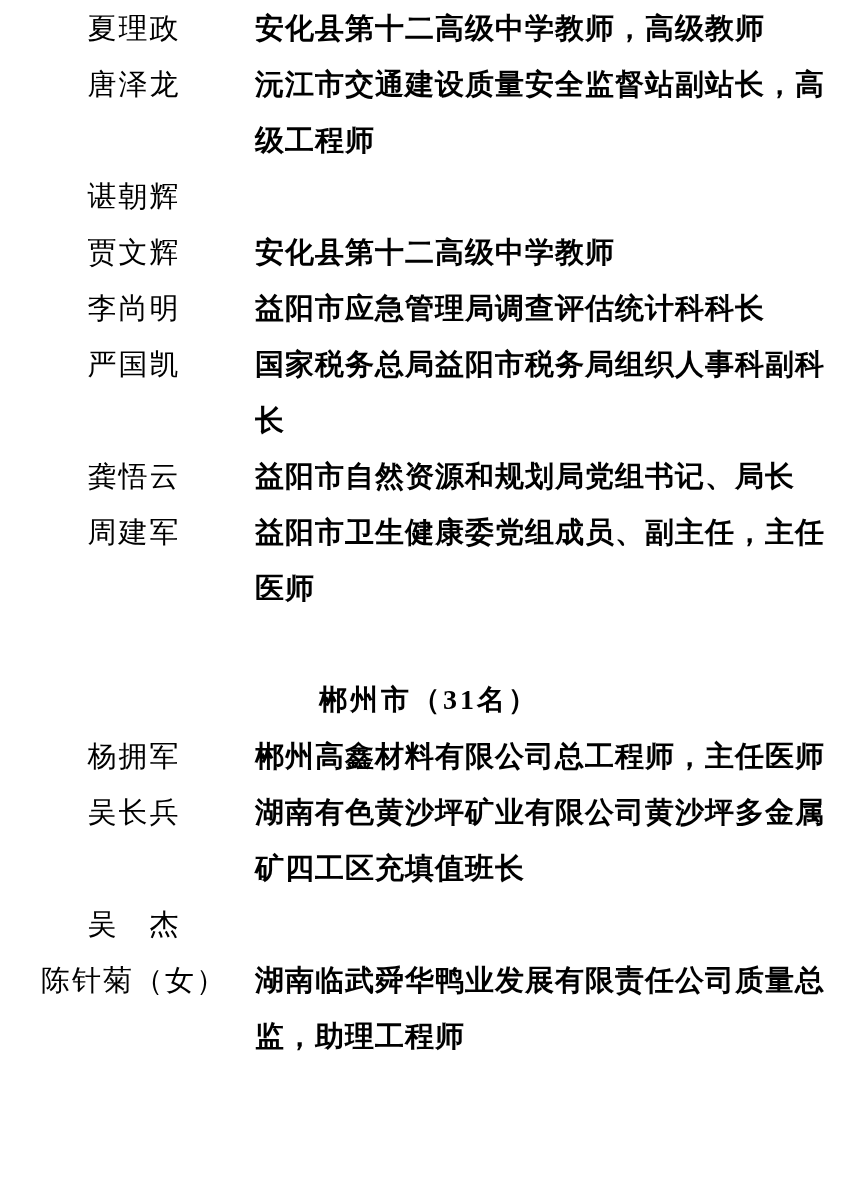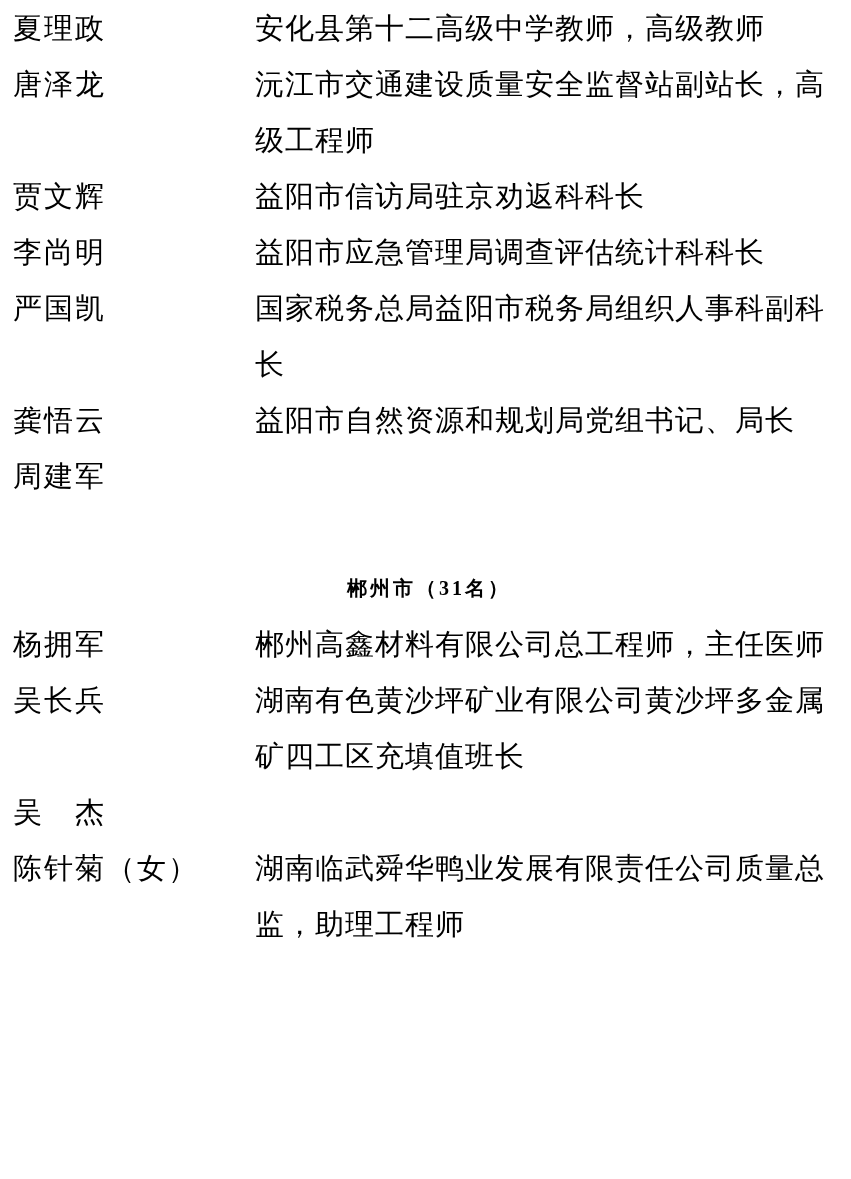--- a/index.html
+++ b/index.html
@@ -24,34 +24,36 @@
     display: flex;
     align-items: flex-start;
   }
   .entry-name {
     width: 242px;
     flex: 0 0 242px;
     font-size: 29px;
     line-height: 56px;
     letter-spacing: 2px;
     white-space: pre;
+    text-align: center;
   }
   .entry-desc {
     width: 590px;
     flex: 0 1 590px;
     font-size: 29px;
     line-height: 56px;
     letter-spacing: 1px;
     word-break: break-all;
     overflow-wrap: anywhere;
+    font-weight: bold;
   }
   .city-heading {
     margin: 56px 0 0 0;
     text-align: center;
-    font-size: 20px;
+    font-size: 28px;
     line-height: 56px;
     font-weight: 700;
     letter-spacing: 3px;
     font-family: "Liberation Serif", "DejaVu Serif", serif;
   }
   .category-heading {
     margin: 0;
     font-size: 30px;
     line-height: 56px;
     font-weight: 700;
@@ -67,39 +69,41 @@
   <section>
     <div class="entry">
       <div class="entry-name">夏理政</div>
       <div class="entry-desc">安化县第十二高级中学教师，高级教师</div>
     </div>
     <div class="entry">
       <div class="entry-name">唐泽龙</div>
       <div class="entry-desc">沅江市交通建设质量安全监督站副站长，高级工程师</div>
     </div>
     <div class="entry">
+      <div class="entry-name">谌朝辉</div>
     </div>
     <div class="entry">
       <div class="entry-name">贾文辉</div>
-      <div class="entry-desc">益阳市信访局驻京劝返科科长</div>
+      <div class="entry-desc">安化县第十二高级中学教师</div>
     </div>
     <div class="entry">
       <div class="entry-name">李尚明</div>
       <div class="entry-desc">益阳市应急管理局调查评估统计科科长</div>
     </div>
     <div class="entry">
       <div class="entry-name">严国凯</div>
       <div class="entry-desc">国家税务总局益阳市税务局组织人事科副科长</div>
     </div>
     <div class="entry">
       <div class="entry-name">龚悟云</div>
       <div class="entry-desc">益阳市自然资源和规划局党组书记、局长</div>
     </div>
     <div class="entry">
       <div class="entry-name">周建军</div>
+      <div class="entry-desc">益阳市卫生健康委党组成员、副主任，主任医师</div>
     </div>
   </section>
 
   <h2 class="city-heading">郴州市（31名）</h2>
 
 
   <section>
     <div class="entry">
       <div class="entry-name">杨拥军</div>
       <div class="entry-desc">郴州高鑫材料有限公司总工程师，主任医师</div>

